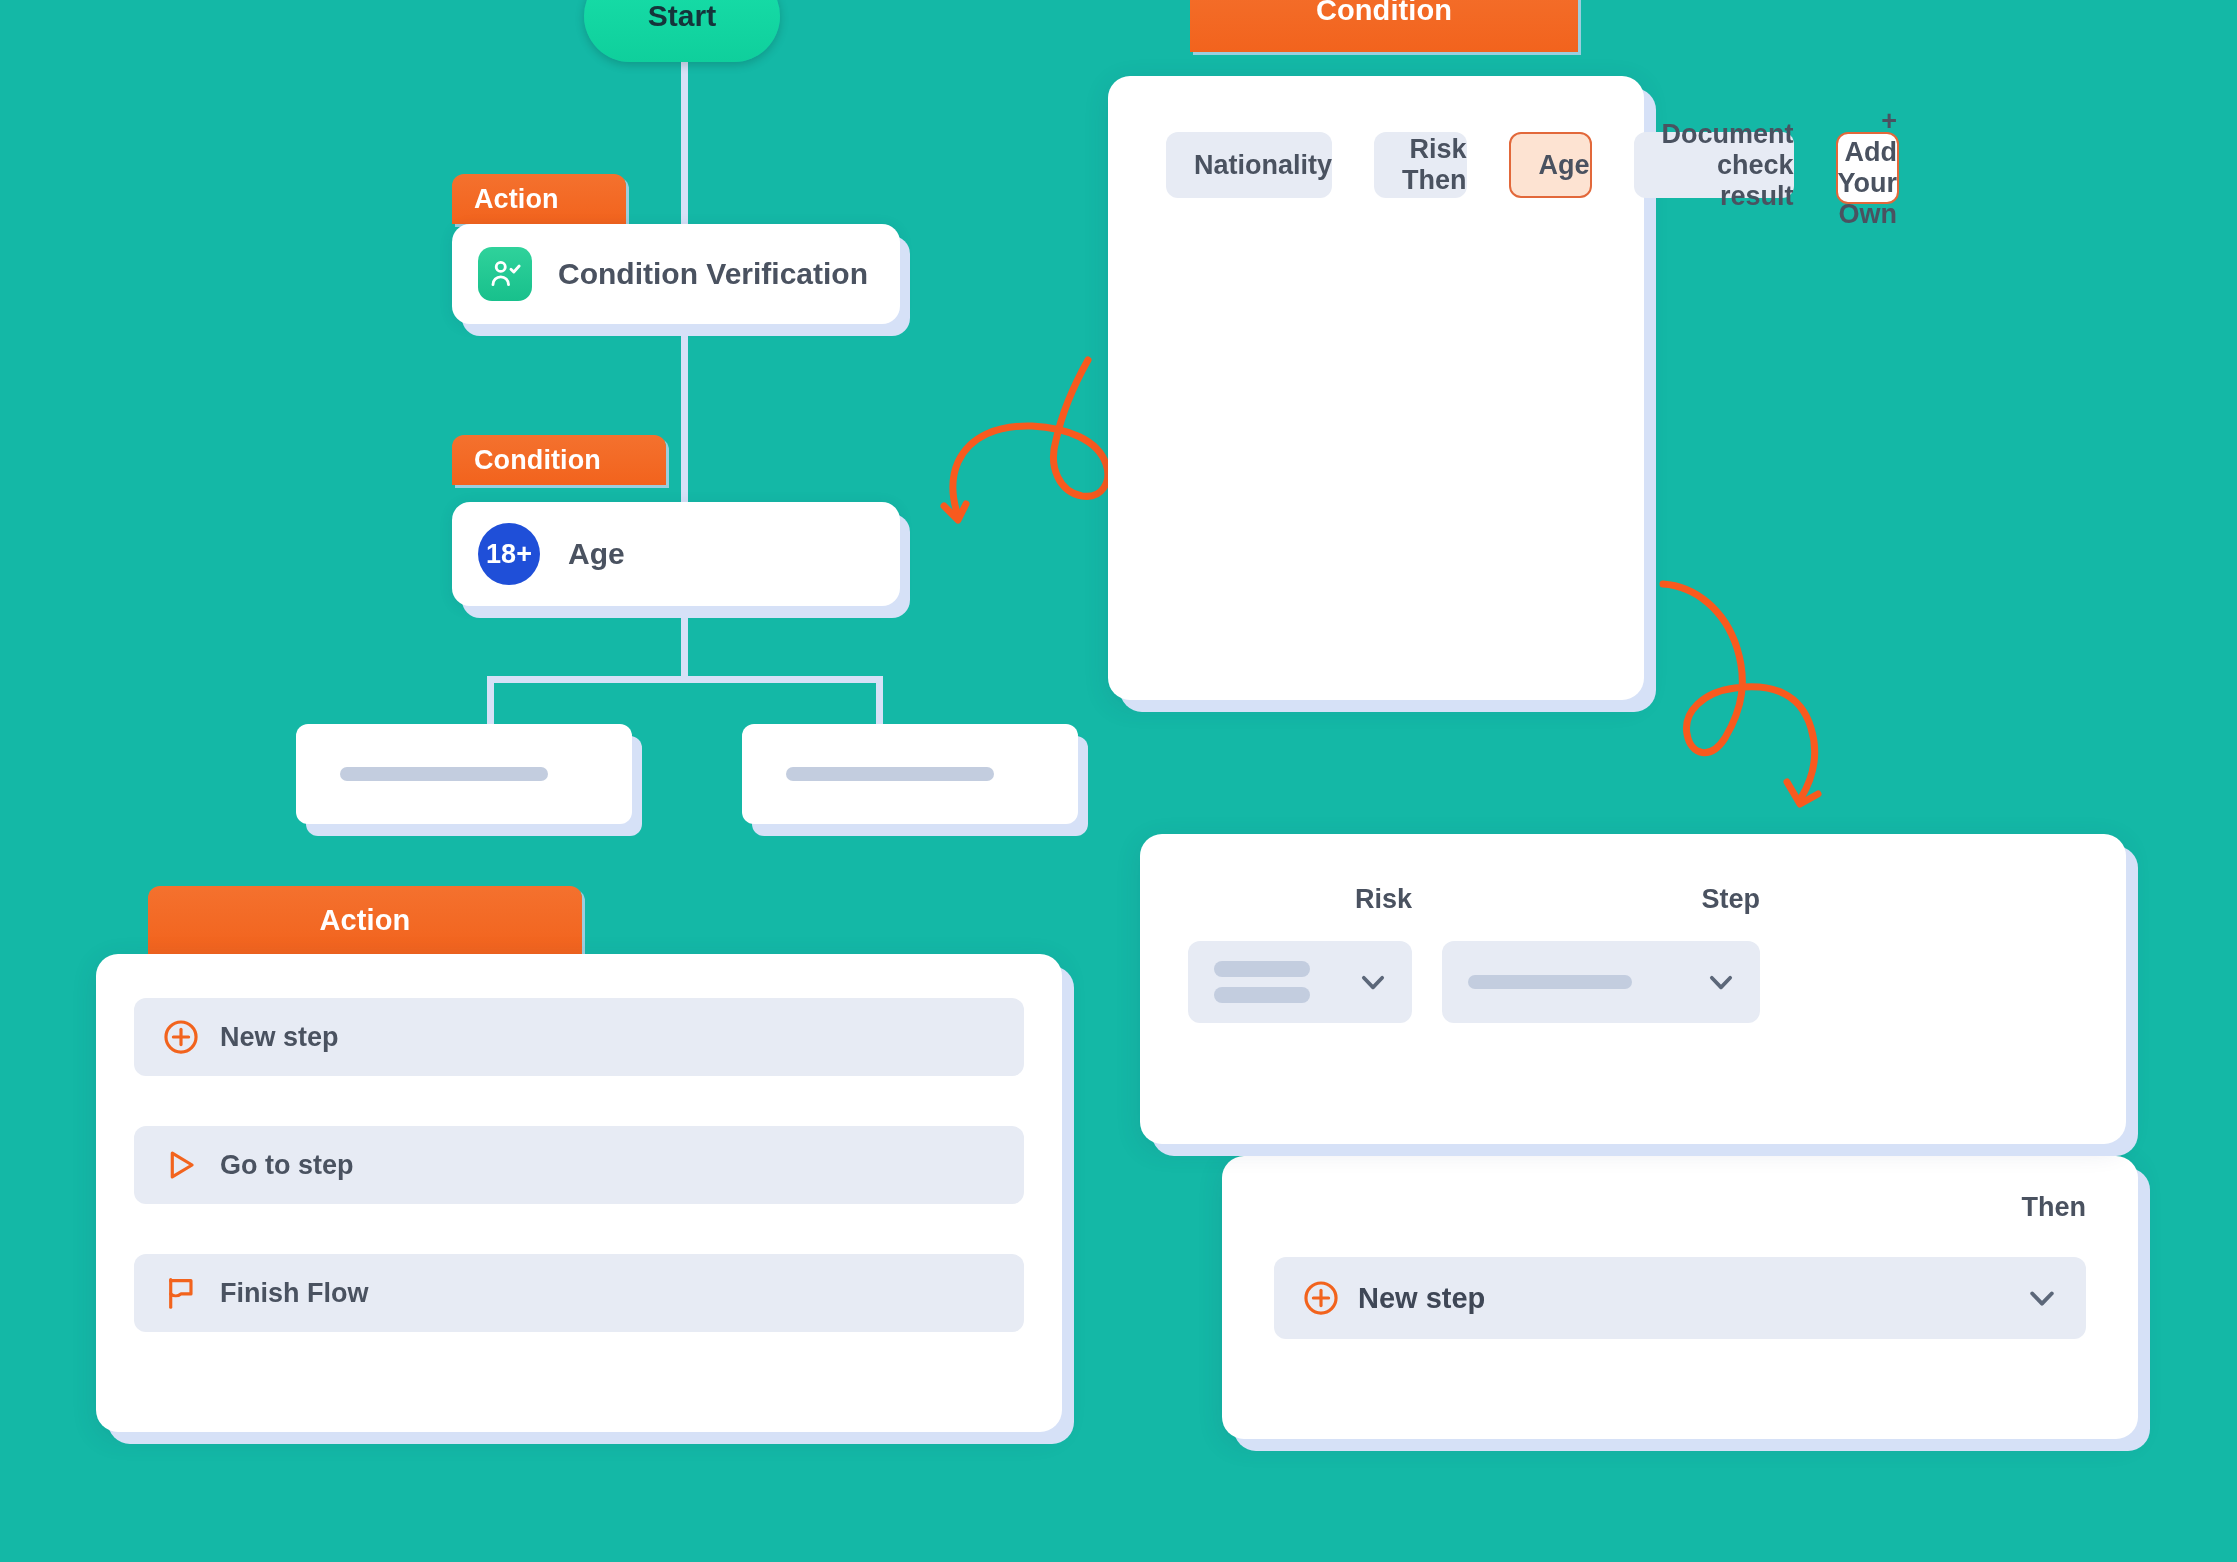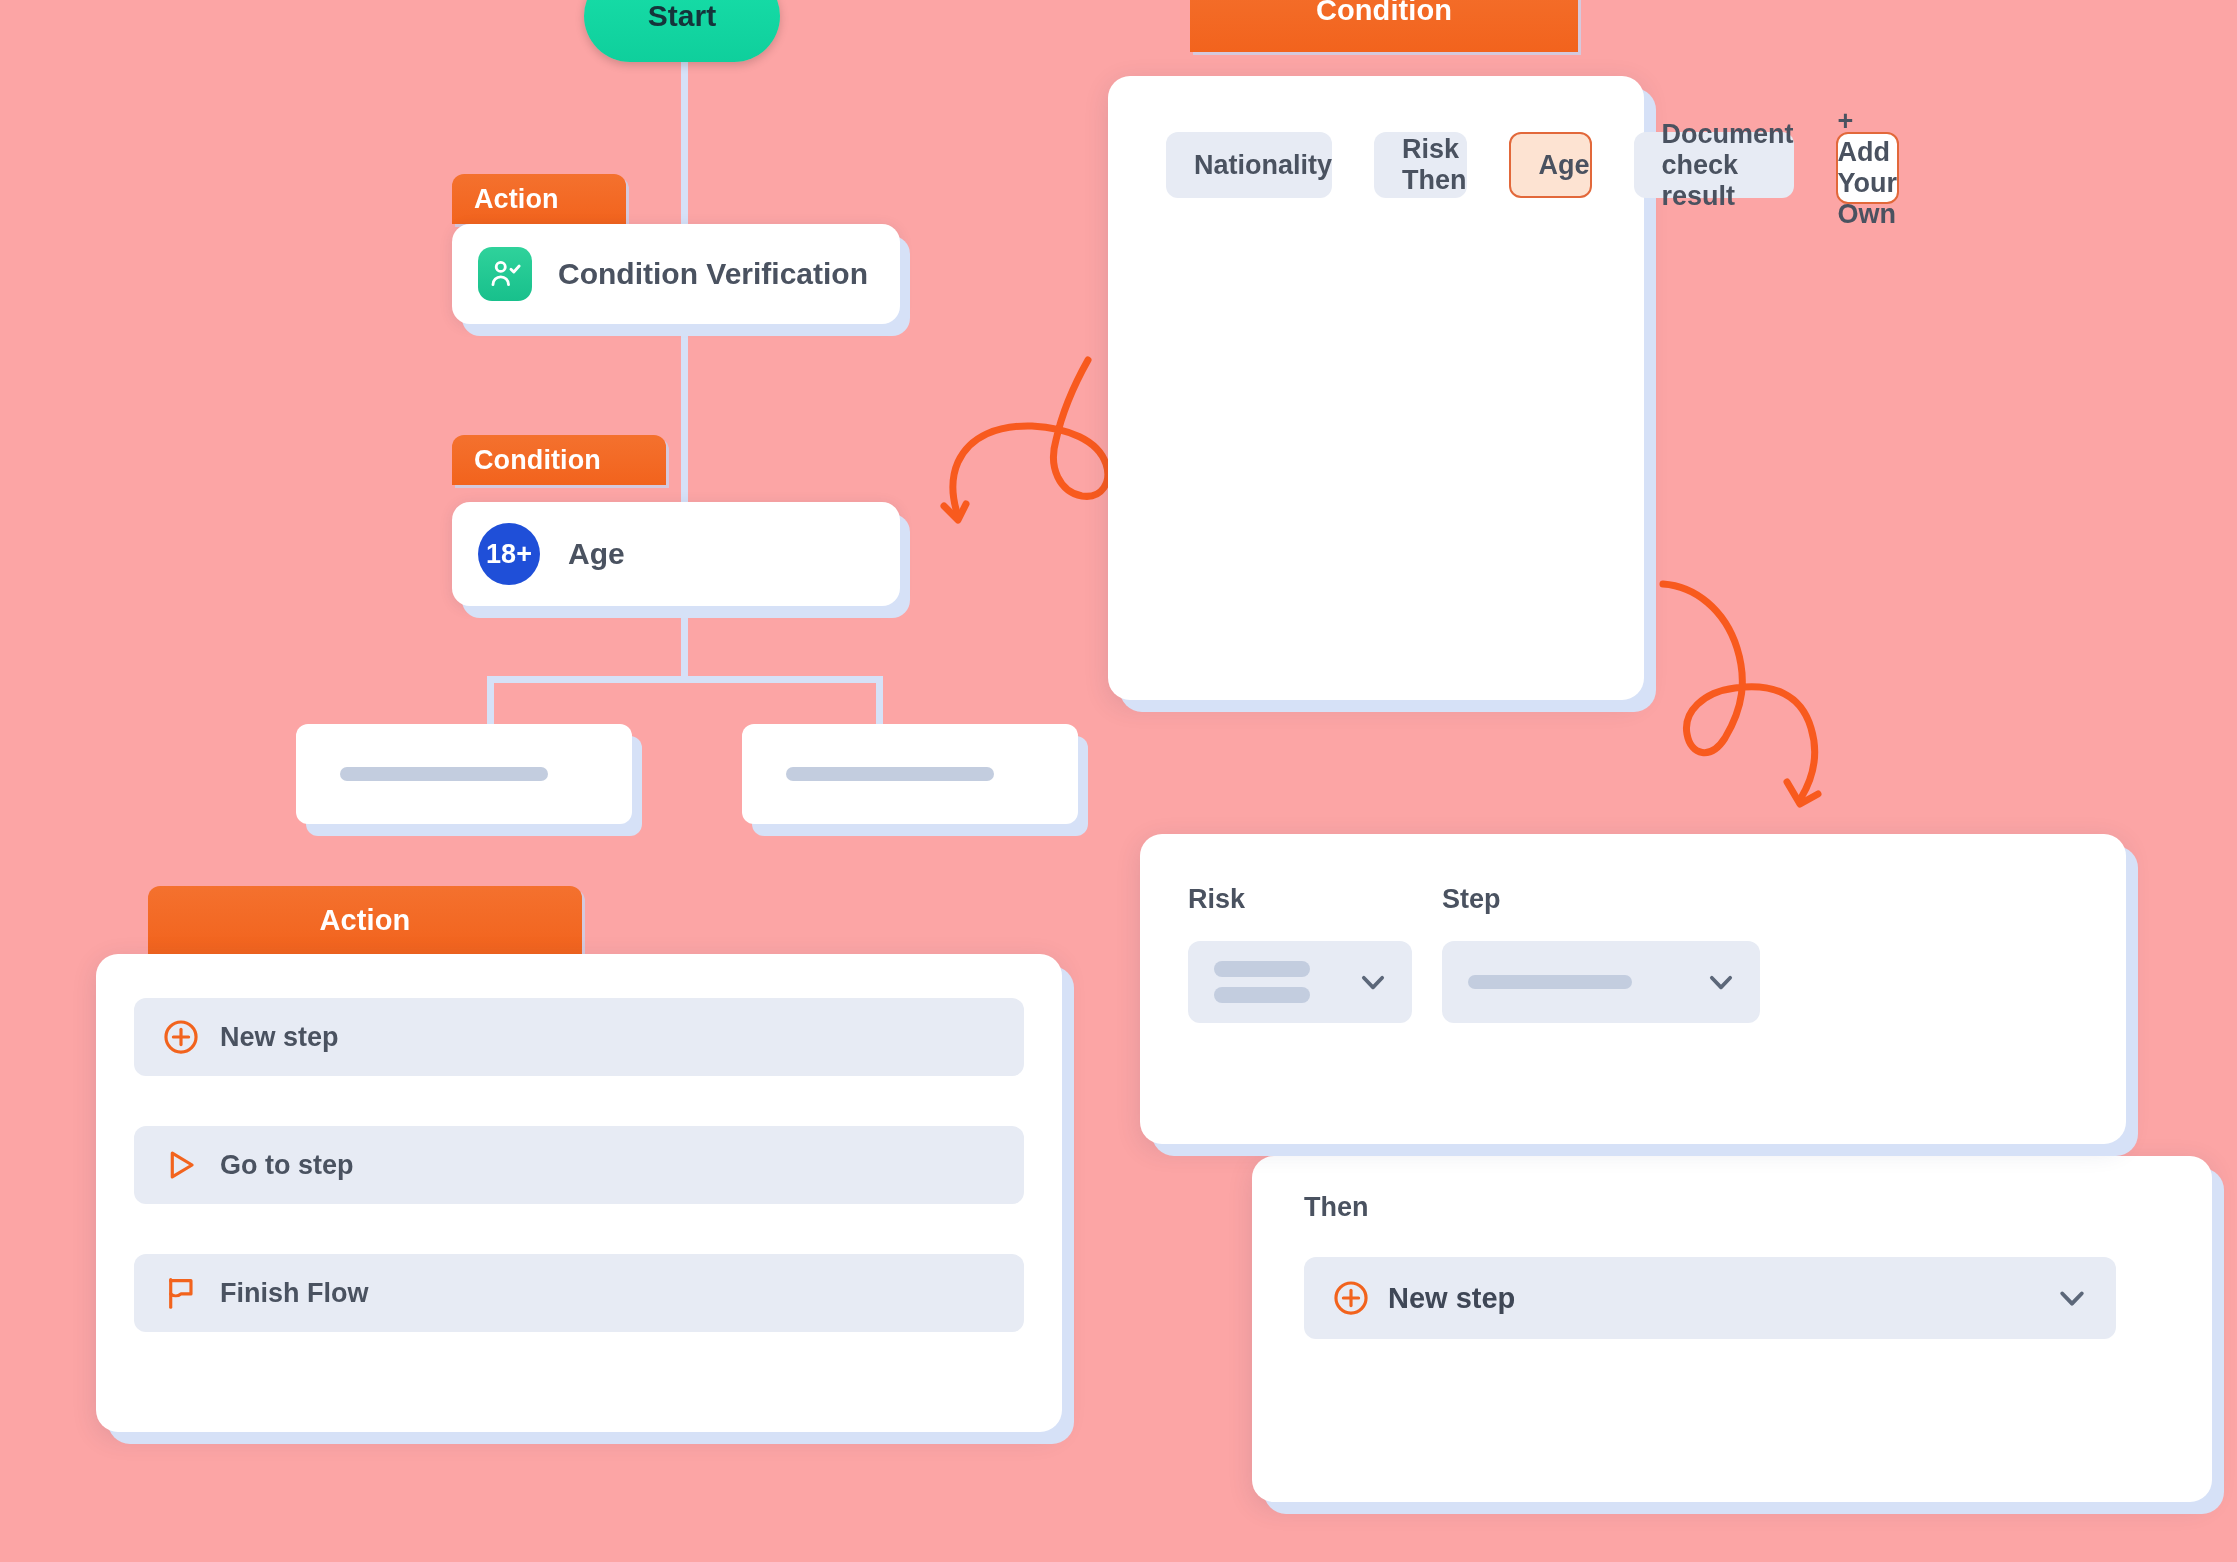--- a/index.html
+++ b/index.html
@@ -7,21 +7,22 @@
     background: #000;
   }
   body {
     width: 2237px; height: 1562px;
     font-family: "Liberation Sans", sans-serif;
     overflow: hidden;
   }
   #stage {
     position: relative;
     width: 2237px; height: 1562px;
-    background: #fca5a5;
+    background: #14b8a6;
+    text-align: right;
   }
   .tab {
     position: absolute;
     background: linear-gradient(180deg, #f4712e 0%, #f2631d 100%);
     color: #ffffff;
     font-weight: 700;
     display: flex;
     align-items: center;
     justify-content: center;
     border-radius: 12px 12px 0 0;
@@ -259,21 +260,21 @@
           <svg width="38" height="38" viewBox="0 0 24 24" fill="none" stroke="#f2631d" stroke-width="2" stroke-linecap="round" stroke-linejoin="round">
             <line x1="5.5" y1="3.5" x2="5.5" y2="21"></line>
             <path d="M5.5 4.2 h12.8 v8.4 h-6.4 a5 5 0 0 1 -6.4 0"></path>
           </svg>
         </span>
         <span>Finish Flow</span>
       </div>
     </div>
   </div>
 
-  <div class="panel" style="left:1252px; top:1156px; width:916px; height:346px;padding-left:44px;">
+  <div class="panel" style="left:1222px; top:1156px; width:916px; height:283px;">
     <div style="position:absolute; left:52px; top:36px; width:812px;">
       <div class="field-label">Then</div>
       <div class="then-row" style="margin-top:34px;">
         <span class="then-left">
           <span style="display:flex;">
             <svg width="38" height="38" viewBox="0 0 24 24" fill="none" stroke="#f2631d" stroke-width="2" stroke-linecap="round">
               <circle cx="12" cy="12" r="9.5"></circle>
               <line x1="12" y1="7.2" x2="12" y2="16.8"></line>
               <line x1="7.2" y1="12" x2="16.8" y2="12"></line>
             </svg>

